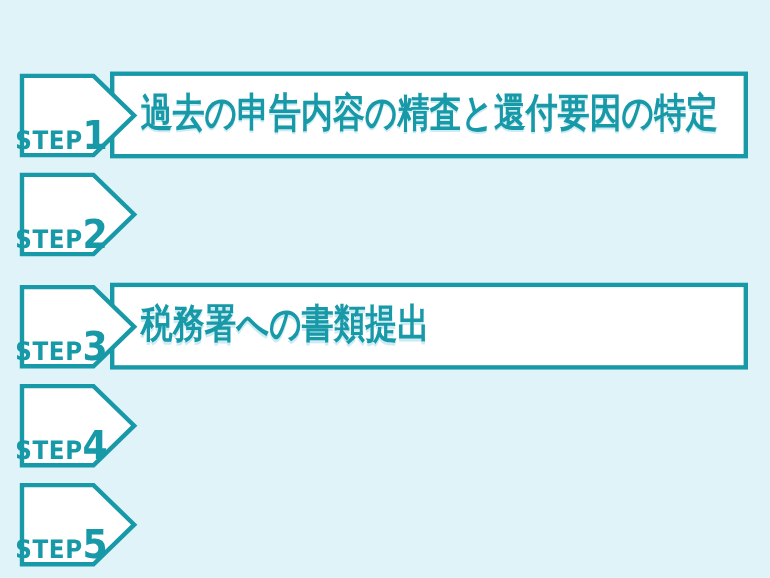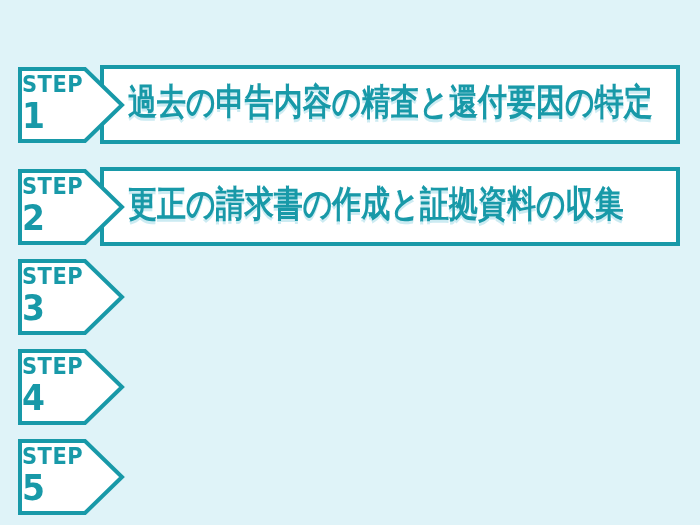--- a/index.html
+++ b/index.html
@@ -60,22 +60,22 @@
     left: 0; top: 0;
     width: 106px; height: 76px;
     overflow: visible;
     display: block;
   }
   .badge-content {
     position: absolute;
     left: 0; top: 0;
     width: 72px; height: 100%;
     display: flex;
-    flex-direction: column;
-    align-items: flex-start;
+    flex-direction: row;
+    align-items: flex-end;
     justify-content: center;
     padding: 0 0 4px 4px;
   }
   .badge-step {
     font-size: 21px;
     font-weight: bold;
     line-height: 1;
     letter-spacing: 0.5px;
     transform: scaleY(1.1);
   }
@@ -101,35 +101,35 @@
         <polygon points="2,2 67,2 104,38 67,74 2,74" fill="#ffffff" stroke="currentColor" stroke-width="4" stroke-linejoin="miter"></polygon>
       </svg>
       <div class="badge-content">
         <span class="badge-step">STEP</span>
         <span class="badge-num">1</span>
       </div>
     </div>
   </div>
 
   <div class="step-row">
-    <div class="panel">
-      <span class="panel-text">更正の請求書の作成と証拠資料の収集</span>
-    </div>
     <div class="badge">
       <svg viewBox="0 0 106 76" xmlns="http://www.w3.org/2000/svg">
         <polygon points="2,2 67,2 104,38 67,74 2,74" fill="#ffffff" stroke="currentColor" stroke-width="4" stroke-linejoin="miter"></polygon>
       </svg>
       <div class="badge-content">
         <span class="badge-step">STEP</span>
         <span class="badge-num">2</span>
       </div>
     </div>
   </div>
 
   <div class="step-row">
+    <div class="panel">
+      <span class="panel-text">税務署への書類提出</span>
+    </div>
     <div class="badge">
       <svg viewBox="0 0 106 76" xmlns="http://www.w3.org/2000/svg">
         <polygon points="2,2 67,2 104,38 67,74 2,74" fill="#ffffff" stroke="currentColor" stroke-width="4" stroke-linejoin="miter"></polygon>
       </svg>
       <div class="badge-content">
         <span class="badge-step">STEP</span>
         <span class="badge-num">3</span>
       </div>
     </div>
   </div>

